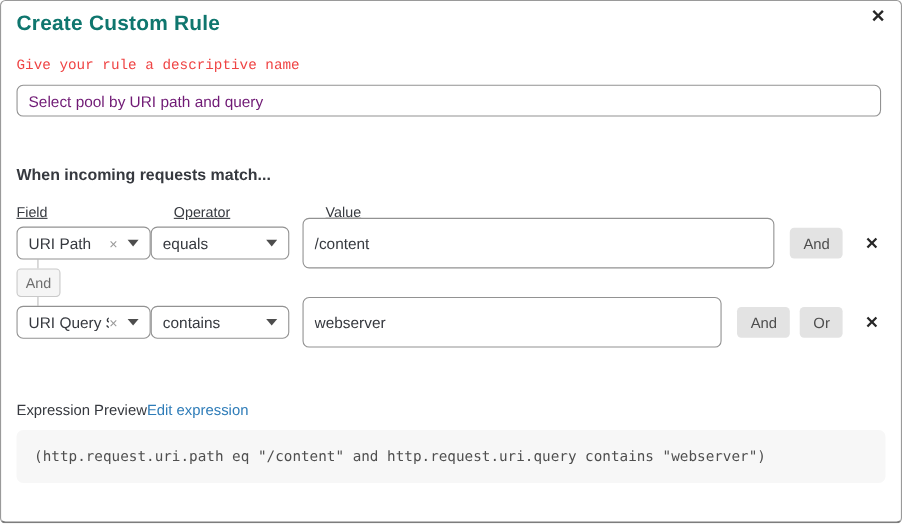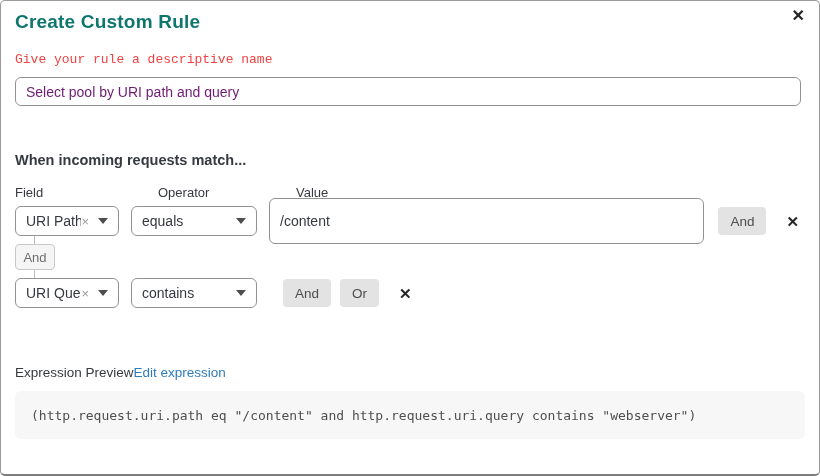--- a/index.html
+++ b/index.html
@@ -27,30 +27,30 @@
   .section-label{font-size:14px;color:#36393f;margin-top:20px;}
   .helper-text{font-size:13px;color:#ef4444;margin-top:19px;font-family:Liberation Mono, monospace;}
   .text-input{
     display:block;width:786px;height:29px;
     border:1px solid #929292;border-radius:6px;
     padding:0 10px;font-size:14px;color:#701a75;
     font-family:"Liberation Sans", sans-serif;
     background:#fff;outline:none;margin-top:10px;
   }
   .match-heading{font-size:14.5px;font-weight:700;color:#36393f;margin-top:46px;}
-  .col-labels{display:flex;margin-top:17px;font-size:13px;color:#36393f;}
+  .col-labels{display:flex;margin-top:17px;font-size:13px;color:#36393f;text-decoration:underline;}
   .col-labels .c1{width:143px;}
   .col-labels .c2{width:138px;}
   .cond-row{display:flex;align-items:center;margin-top:6px;height:30px;}
   .select{
     display:flex;align-items:center;height:30px;background:#fff;
     border:1px solid #929292;border-radius:6px;
     padding:0 10px;font-size:14px;color:#36393f;cursor:pointer;
   }
-  .select.field{width:104px;margin-right:12px;}
+  .select.field{width:122px;}
   .select.operator{width:126px;margin-right:12px;}
   .select .sel-text{white-space:nowrap;overflow:hidden;}
   .clear-x{margin-left:auto;color:#9a9a9a;font-size:13px;line-height:1;cursor:pointer;}
   .caret{
     width:0;height:0;margin-left:9px;flex:0 0 auto;
     border-left:5px solid transparent;border-right:5px solid transparent;
     border-top:6px solid #4d4d4d;cursor:pointer;
   }
   .operator .caret{margin-left:auto;}
   .value-input{
@@ -134,20 +134,21 @@
   <div class="cond-row" style="margin-top:0;">
     <div class="select field">
       <span class="sel-text">URI Query St...</span>
       <span class="clear-x">×</span>
       <span class="caret"></span>
     </div>
     <div class="select operator">
       <span class="sel-text">contains</span>
       <span class="caret"></span>
     </div>
+    <input class="value-input" type="text" value="webserver" style="">
     <button class="conj-btn">And</button>
     <button class="conj-btn">Or</button>
     <span class="delete-x">✕</span>
   </div>
 
   <div class="expr-header">
     <span class="expr-label">Expression Preview</span>
     <a class="expr-link">Edit expression</a>
   </div>
   <div class="code-block">

